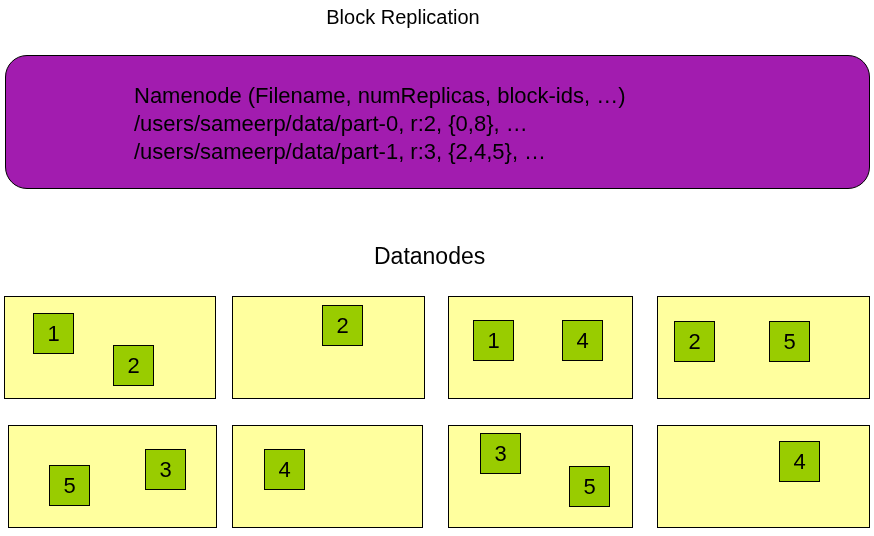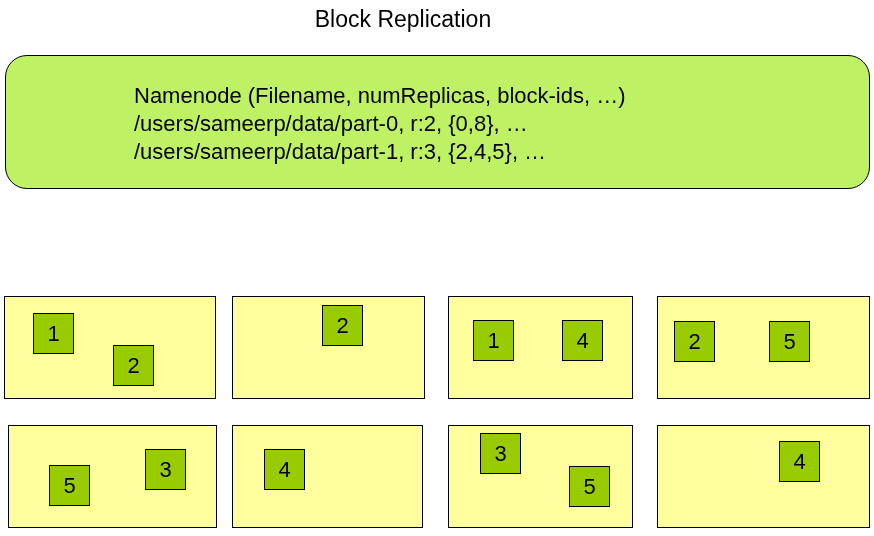--- a/index.html
+++ b/index.html
@@ -14,31 +14,31 @@
     height: 536px;
     background: #ffffff;
     overflow: hidden;
   }
   .page-title {
     position: absolute;
     left: 0;
     top: 6px;
     width: 806px;
     text-align: center;
-    font-size: 23px;
+    font-size: 20px;
     color: #000000;
     white-space: pre;
   }
   .namenode-box {
     position: absolute;
     left: 5px;
     top: 55px;
     width: 865px;
     height: 134px;
-    background: #bef264;
+    background: #a21caf;
     border: 1px solid #000000;
     border-radius: 22px;
     box-sizing: border-box;
     padding: 26px 0 0 128px;
   }
   .namenode-line {
     font-size: 22px;
     line-height: 28px;
     color: #000000;
     white-space: pre;
@@ -87,20 +87,21 @@
 <div id="canvas">
 
   <div class="page-title">Block Replication</div>
 
   <div class="namenode-box">
     <div class="namenode-line">Namenode (Filename, numReplicas, block-ids, …)</div>
     <div class="namenode-line">/users/sameerp/data/part-0, r:2, {0,8}, …</div>
     <div class="namenode-line">/users/sameerp/data/part-1, r:3, {2,4,5}, …</div>
   </div>
 
+  <div class="datanodes-label">Datanodes</div>
 
   <div class="datanode-box dn1">
     <div class="block-square" style="left:28px; top:16px;">1</div>
     <div class="block-square" style="left:108px; top:48px;">2</div>
   </div>
 
   <div class="datanode-box dn2">
     <div class="block-square" style="left:89px; top:8px;">2</div>
   </div>
 

